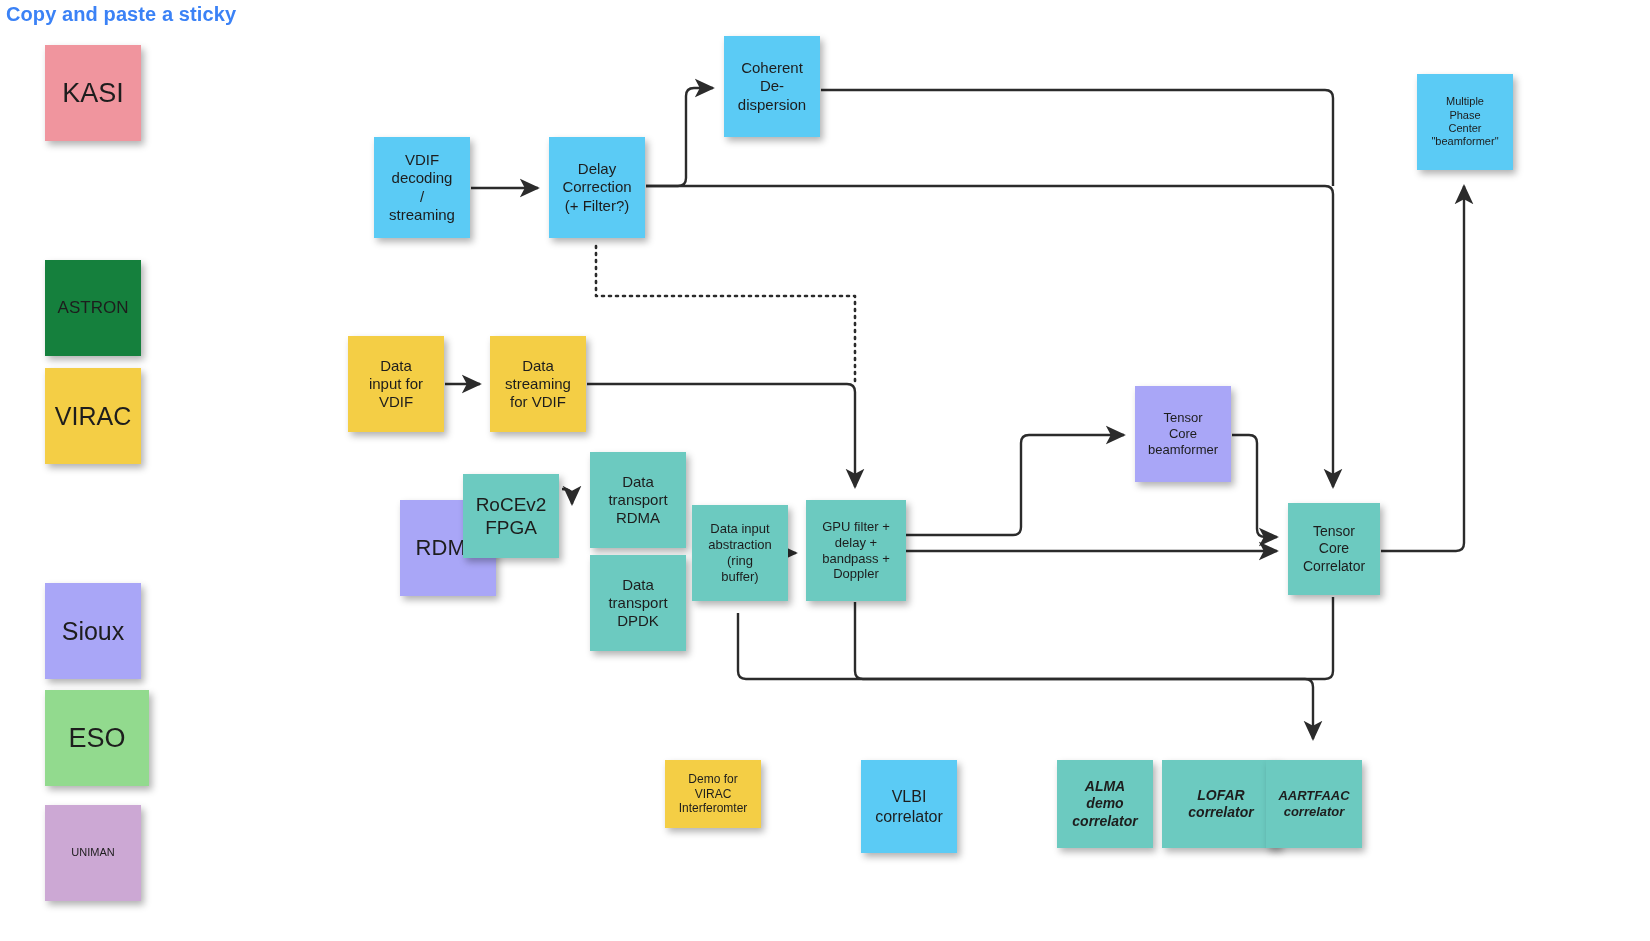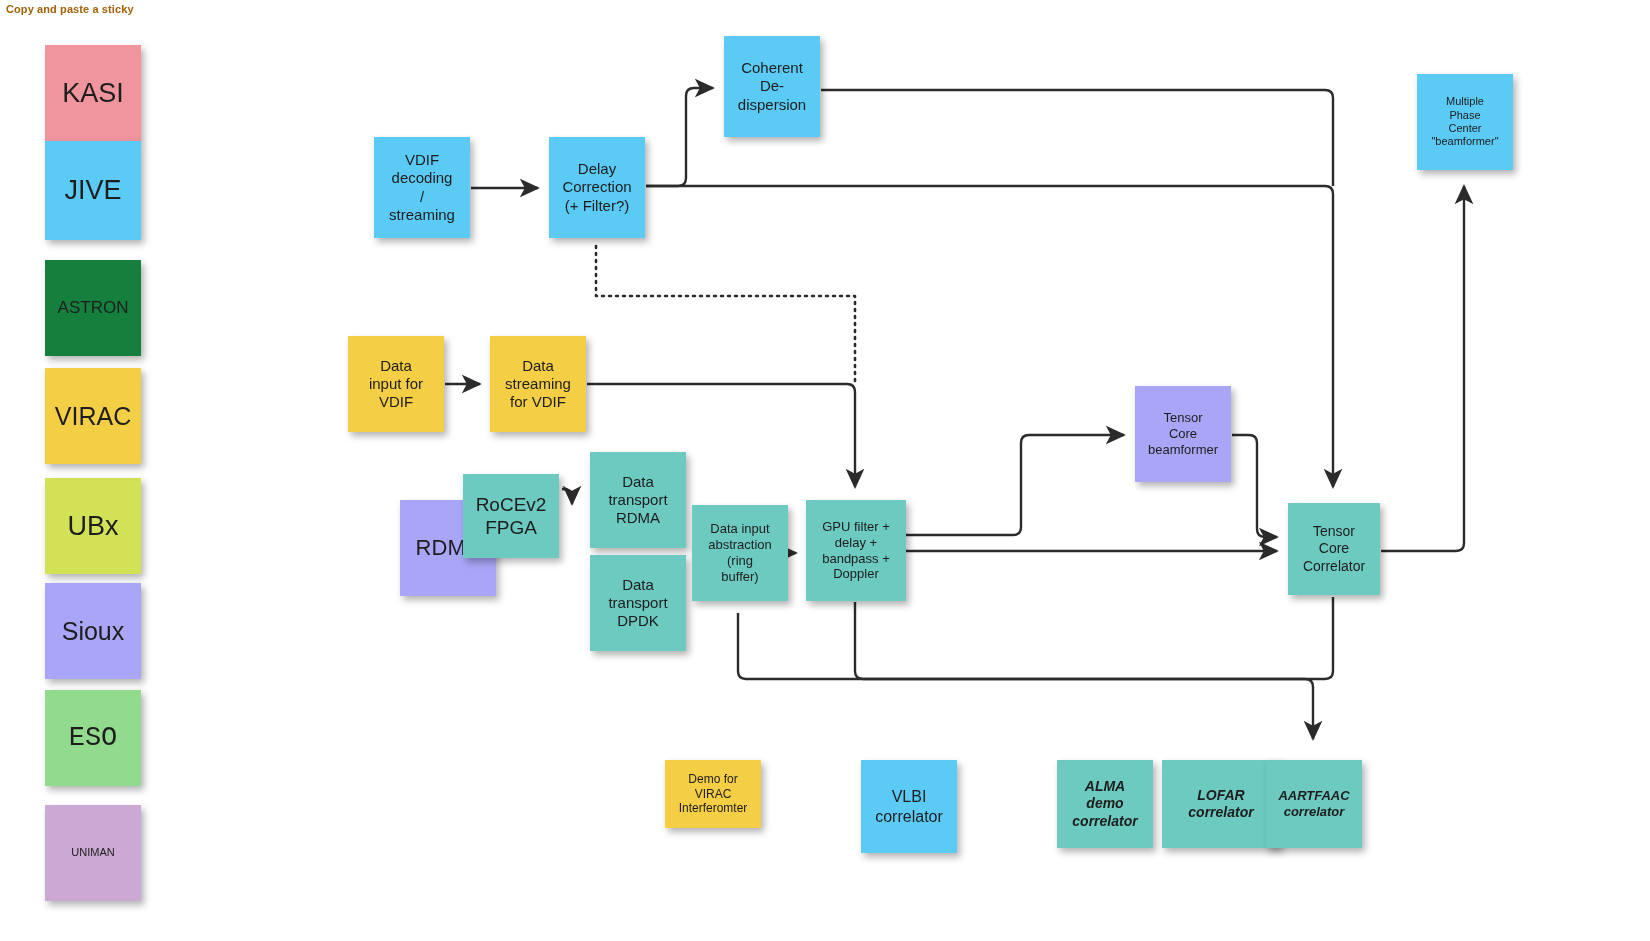--- a/index.html
+++ b/index.html
@@ -12,23 +12,23 @@
     position: relative;
     width: 1650px;
     height: 941px;
     overflow: hidden;
     background: #ffffff;
   }
   #page-title {
     position: absolute;
     left: 6px;
     top: 3px;
-    font-size: 11px;
+    font-size: 20px;
     font-weight: bold;
-    color: #a16207;
+    color: #3b82f6;
     letter-spacing: 0.1px;
   }
   .sticky {
     position: absolute;
     box-sizing: border-box;
     display: flex;
     align-items: center;
     justify-content: center;
     text-align: center;
     color: #1d1d1d;
@@ -104,26 +104,24 @@
     <path class="edge" d="M1381,551 L1456,551 Q1464,551 1464,543 L1464,186" marker-end="url(#ah)"></path>
 
     <path class="edge" d="M738,613 L738,671 Q738,679 746,679 L1305,679 Q1313,679 1313,687 L1313,739" marker-end="url(#ah)"></path>
 
     <path class="edge" d="M855,602 L855,671 Q855,679 863,679 L1200,679"></path>
 
     <path class="edge" d="M1333,597 L1333,671 Q1333,679 1325,679 L1200,679"></path>
   </svg>
 
   <div class="sticky" style="left: 45px; top: 45px; width: 96px; height: 96px; background: rgb(240, 149, 158); font-size: 27px; z-index: 10;">KASI</div>
-  <div class="sticky" style="left: 45px; top: 141px; width: 96px; height: 99px; background: rgb(91, 203, 245); font-size: 27px; z-index: 11;">JIVE</div>
   <div class="sticky" style="left: 45px; top: 260px; width: 96px; height: 96px; background: #15803d; font-size: 17px; z-index: 12;">ASTRON</div>
   <div class="sticky" style="left: 45px; top: 368px; width: 96px; height: 96px; background: rgb(244, 206, 69); font-size: 25px; z-index: 13;">VIRAC</div>
-  <div class="sticky" style="left: 45px; top: 478px; width: 96px; height: 96px; background: rgb(211, 225, 87); font-size: 27px; z-index: 14;">UBx</div>
   <div class="sticky" style="left: 45px; top: 583px; width: 96px; height: 96px; background: rgb(169, 166, 247); font-size: 25px; z-index: 15;">Sioux</div>
-  <div class="sticky" style="left: 45px; top: 690px; width: 96px; height: 96px; background: rgb(146, 218, 142); font-size: 27px; z-index: 16; font-family: Liberation Mono, monospace;">ESO</div>
+  <div class="sticky" style="left: 45px; top: 690px; width: 104px; height: 96px; background: rgb(146, 218, 142); font-size: 27px; z-index: 16;">ESO</div>
   <div class="sticky" style="left: 45px; top: 805px; width: 96px; height: 96px; background: rgb(204, 168, 212); font-size: 11px; z-index: 17;">UNIMAN</div>
 
   <div id="node-host">
       <div class="sticky" style="left: 374px; top: 137px; width: 96px; height: 101px; background: rgb(91, 203, 245); font-size: 15px; z-index: 30;">VDIF
 decoding /
 streaming</div>
       <div class="sticky" style="left: 549px; top: 137px; width: 96px; height: 101px; background: rgb(91, 203, 245); font-size: 15px; z-index: 30;">Delay
 Correction
 (+ Filter?)</div>
       <div class="sticky" style="left: 724px; top: 36px; width: 96px; height: 101px; background: rgb(91, 203, 245); font-size: 15px; z-index: 30;">Coherent

